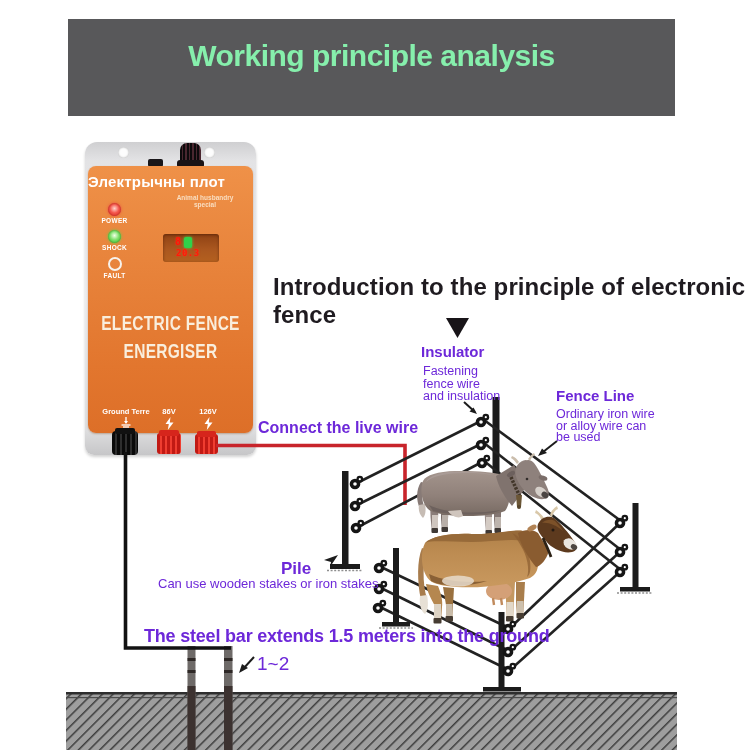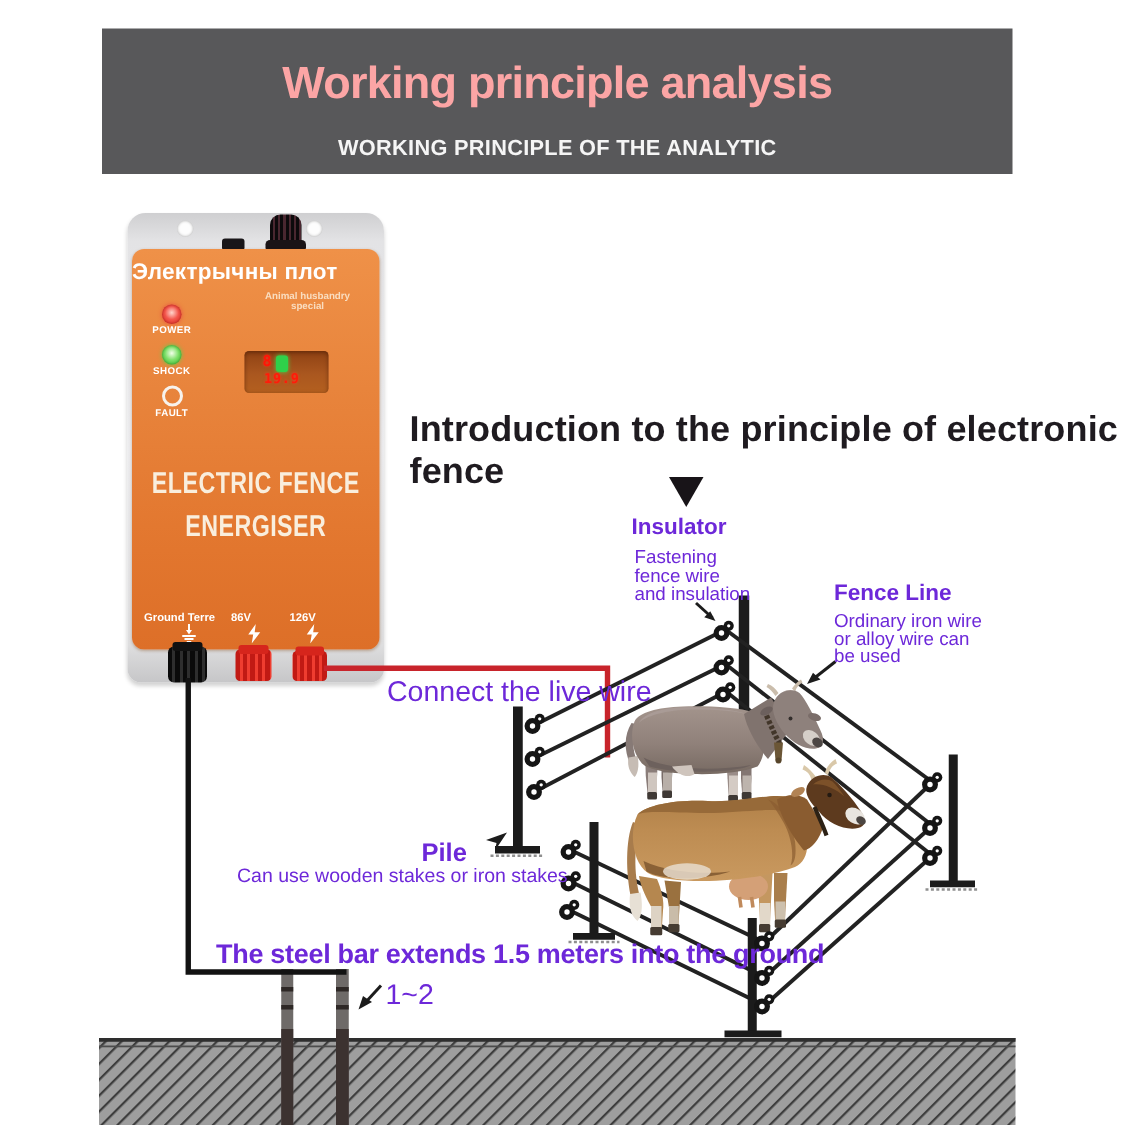--- a/index.html
+++ b/index.html
@@ -1,21 +1,21 @@
 <!DOCTYPE html>
 <html><head>
 <meta charset="utf-8">
 <style>
   html,body{margin:0;padding:0;background:#ffffff;}
   #stage{position:relative;width:750px;height:750px;background:#ffffff;overflow:hidden;
          font-family:"Liberation Sans",sans-serif;}
   
   #banner{position:absolute;left:68px;top:19px;width:607px;height:97px;background:#58585a;
           display:flex;flex-direction:column;align-items:center;justify-content:flex-start;}
-  #banner .title{margin-top:21px;color:#fca5a5;font-size:30px;font-weight:bold;letter-spacing:-.5px;line-height:32px;}
+  #banner .title{margin-top:21px;color:#86efac;font-size:30px;font-weight:bold;letter-spacing:-.5px;line-height:32px;}
   #banner .subtitle{margin-top:19px;color:#f5f5f5;font-size:14.5px;font-weight:bold;letter-spacing:.2px;line-height:17px;}
   
   #device{position:absolute;left:85px;top:142px;width:171px;height:313px;z-index:1;}
   #case{position:absolute;left:0;top:0;width:171px;height:313px;border-radius:12px 12px 9px 9px;
         background:linear-gradient(180deg,#cfcfd1 0%,#e3e3e5 6%,#ececee 50%,#dededf 92%,#c6c6c8 100%);
         box-shadow:0 2px 3px rgba(0,0,0,.18);}
   .screw{position:absolute;width:11px;height:11px;border-radius:50%;background:#fdfdfd;
          box-shadow:inset 0 0 2px rgba(0,0,0,.35);}
   #screw-l{left:33px;top:5px;} #screw-r{left:119px;top:5px;}
   #knob{position:absolute;left:95px;top:1px;width:21px;height:22px;border-radius:7px 7px 2px 2px;
@@ -39,21 +39,21 @@
            background:linear-gradient(180deg,#8f4214 0%,#aa571f 55%,#b4601f 100%);
            box-shadow:inset 0 1px 3px rgba(60,20,0,.55);}
   #disp-digit{position:absolute;left:12px;top:2px;color:#ff1607;font-size:10px;font-weight:bold;
               font-family:"DejaVu Sans Mono",monospace;text-shadow:0 0 2px #ff3b20;}
   #disp-green{position:absolute;left:21px;top:2.5px;width:8px;height:11px;border-radius:2px;
               background:#2fd14a;box-shadow:0 0 3px #38e054;}
   #disp-reading{position:absolute;left:13px;top:14px;color:#ff1b09;font-size:9px;font-weight:bold;
                 font-family:"DejaVu Sans Mono",monospace;letter-spacing:.5px;text-shadow:0 0 2px #ff3b20;}
   #name{position:absolute;left:0;top:151px;width:100%;text-align:center;color:#f9eedd;
         font-weight:bold;font-size:15.5px;line-height:22px;letter-spacing:.3px;transform:scaleY(1.3);transform-origin:50% 60%;white-space:nowrap;}
-  .term-label{position:absolute;color:#fff;font-size:7.5px;font-weight:bold;top:241px;}
+  .term-label{position:absolute;text-align:center;color:#fff;font-size:7.5px;font-weight:bold;top:241px;}
   #tl-0{left:8px;width:60px;} #tl-1{left:66px;width:30px;} #tl-2{left:105px;width:30px;}
   .term-icon{position:absolute;top:250px;width:60px;text-align:center;}
   #ti-0{left:8px;} #ti-1{left:51px;} #ti-2{left:90px;}
   .terminal{position:absolute;border-radius:3px;}
   #term-black{left:27px;top:289px;width:26px;height:24px;border-radius:4px;
               background:repeating-linear-gradient(90deg,#0a0a0a 0 3px,#2e2e2e 3px 5px);}
   #term-black:before{content:"";position:absolute;left:3px;top:-3px;width:20px;height:6px;border-radius:2px;background:#111;}
   #term-red1{left:72px;top:291px;width:24px;height:21px;
              background:repeating-linear-gradient(90deg,#c11a14 0 3px,#ef3d30 3px 5px);}
   #term-red1:before{content:"";position:absolute;left:2px;top:-3px;width:20px;height:6px;border-radius:2px;background:#d6251c;}
@@ -62,35 +62,34 @@
   #term-red2:before{content:"";position:absolute;left:2px;top:-3px;width:19px;height:6px;border-radius:2px;background:#d6251c;}
   
   #diagram{position:absolute;left:0;top:0;z-index:2;}
   
   .lbl{position:absolute;color:#6d28d9;z-index:3;}
   #heading{left:273px;top:273px;font-size:24px;font-weight:bold;letter-spacing:.1px;color:#1f1b20;}
   #lbl-insulator{left:421px;top:343px;font-size:15px;font-weight:bold;}
   #desc-insulator{left:423px;top:365px;font-size:12.5px;line-height:12.5px;font-weight:500;}
   #lbl-fenceline{left:556px;top:387px;font-size:15px;font-weight:bold;}
   #desc-fenceline{left:556px;top:409px;font-size:12.5px;line-height:11.5px;font-weight:500;}
-  #lbl-connect{left:258px;top:419px;font-size:19px;font-weight:normal;letter-spacing:0;margin-top:32px;}
+  #lbl-connect{left:258px;top:419px;font-size:16px;font-weight:bold;letter-spacing:0;}
   #lbl-groundwire{left:132px;top:469px;font-size:16px;font-weight:bold;line-height:19.5px;}
   #lbl-pile{left:281px;top:559px;font-size:17px;font-weight:bold;}
   #desc-pile{left:158px;top:576px;font-size:13px;font-weight:500;}
   #lbl-steelbar{left:144px;top:626px;font-size:18px;font-weight:bold;letter-spacing:-.2px;}
   #lbl-depth{left:257px;top:653px;font-size:19px;font-weight:500;}
 </style>
 </head>
 <body>
 
 <div id="stage">
 
   <div id="banner">
     <div class="title">Working principle analysis</div>
-    <div class="subtitle">WORKING PRINCIPLE OF THE ANALYTIC</div>
   </div>
 
   <div id="device">
     <div id="case"></div>
     <div id="knob"></div>
     <div id="knob-base"></div>
     <div id="small-button"></div>
     <div id="screw-l" class="screw"></div>
     <div id="screw-r" class="screw"></div>
     <div id="panel">
@@ -98,21 +97,21 @@
       <div id="tagline"><span>Animal husbandry</span><br><span>special</span></div>
       <div id="led-power" class="led"></div>
       <div id="lbl-power" class="led-label">POWER</div>
       <div id="led-shock" class="led"></div>
       <div id="lbl-shock" class="led-label">SHOCK</div>
       <div id="led-fault" class="led"></div>
       <div id="lbl-fault" class="led-label">FAULT</div>
       <div id="display">
         <span id="disp-digit">8</span>
         <span id="disp-green"></span>
-        <span id="disp-reading">19.9</span>
+        <span id="disp-reading">20.3</span>
       </div>
       <div id="name"><span>ELECTRIC FENCE</span><br><span>ENERGISER</span></div>
       <div id="tl-0" class="term-label">Ground Terre</div>
       <div id="tl-1" class="term-label">86V</div>
       <div id="tl-2" class="term-label">126V</div>
       <div id="ti-0" class="term-icon">
         <svg width="12" height="13" viewBox="0 0 12 13">
             <g stroke="#fff" stroke-width="1.3" fill="none">
               <line x1="6" y1="0" x2="6" y2="6"></line>
               <path d="M4,4 L6,7 L8,4" fill="#fff" stroke="none"></path>

